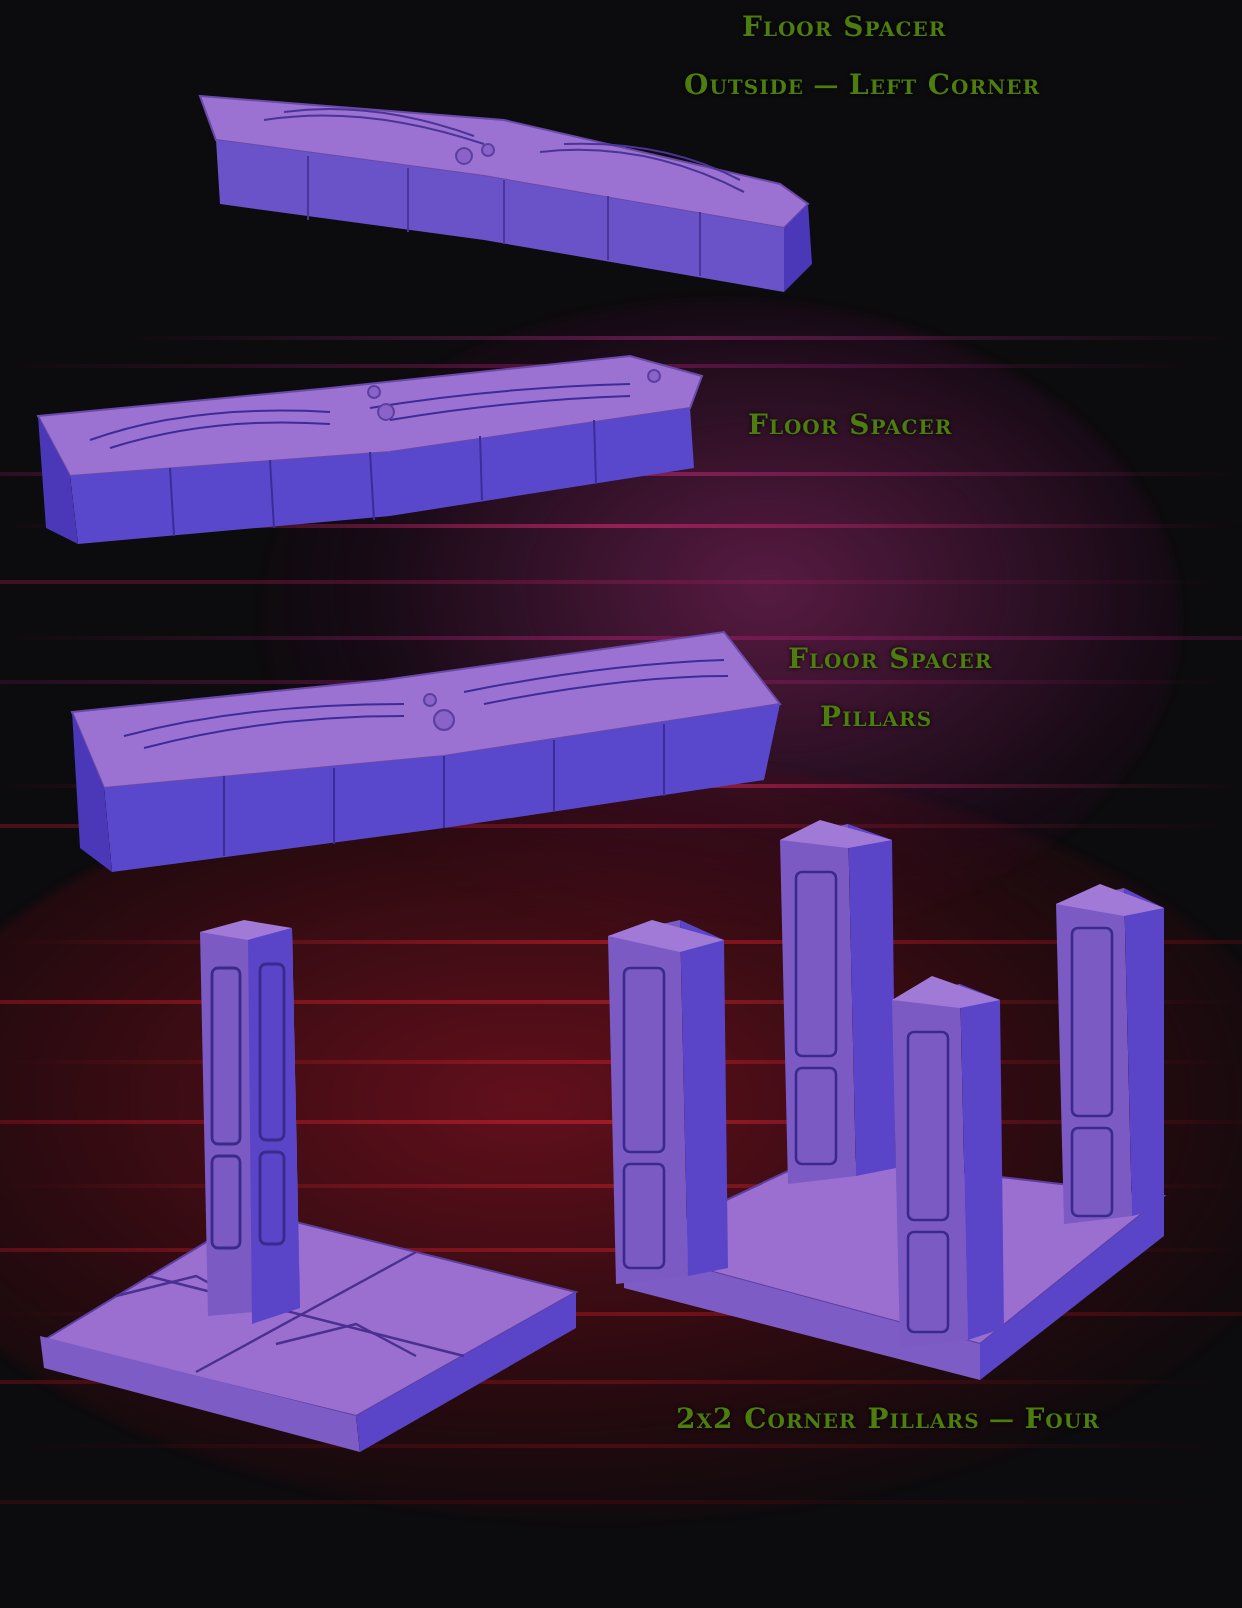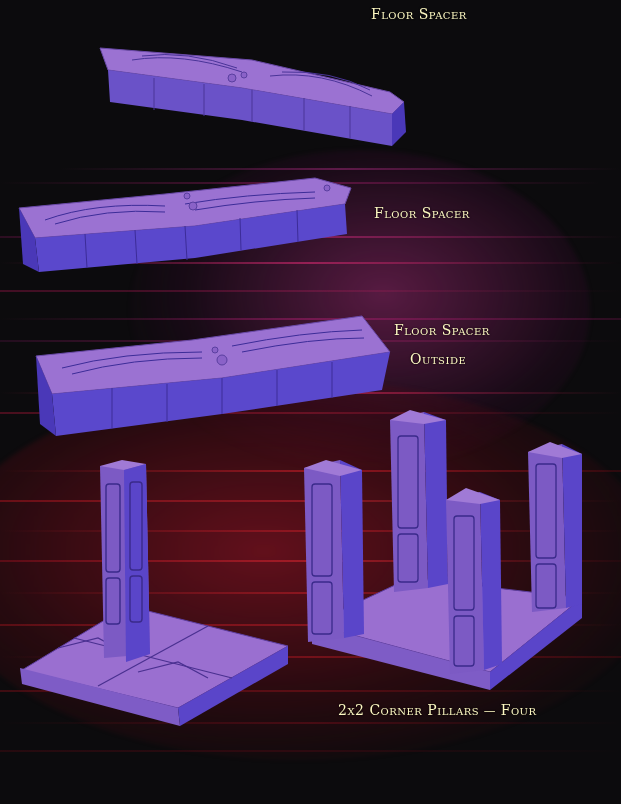--- a/index.html
+++ b/index.html
@@ -1,20 +1,20 @@
 <!DOCTYPE html>
 <html><head>
 <meta charset="utf-8">
 <style>
   html,body{margin:0;padding:0;background:#0b0a0c;}
   #stage{position:relative;width:621px;height:804px;overflow:hidden;background:#0c0b0d;font-family:"DejaVu Serif",serif;}
   .glow{position:absolute;border-radius:50%;filter:blur(2px);}
   .streaks{position:absolute;left:0;right:0;}
   .streak{position:absolute;left:0;height:2px;}
-  .label{position:absolute;color:#fef9c3;font-weight:normal;font-variant:small-caps;letter-spacing:0.5px;white-space:nowrap;text-shadow:0 0 2px #000;}
+  .label{position:absolute;color:#4d7c0f;font-weight:bold;font-variant:small-caps;letter-spacing:0.5px;white-space:nowrap;text-shadow:0 0 2px #000;}
   .label.sm{font-size:14px;}
   .label.lg{font-size:14px;}
   svg{position:absolute;overflow:visible;}
 </style>
 </head>
 <body>
 
 <div id="stage">
 
   <div class="glow" style="left:130px;top:150px;width:460px;height:320px;background:radial-gradient(ellipse at 55% 45%, rgba(150,40,110,0.55), rgba(60,10,50,0.25) 55%, rgba(0,0,0,0) 75%);"></div>
@@ -147,20 +147,21 @@
       <rect x="98" y="28" width="20" height="92" rx="3"></rect>
         <rect x="98" y="126" width="20" height="48" rx="3"></rect>
       <rect x="236" y="56" width="20" height="94" rx="3"></rect>
         <rect x="236" y="156" width="20" height="44" rx="3"></rect>
       <rect x="154" y="108" width="20" height="94" rx="3"></rect>
         <rect x="154" y="208" width="20" height="50" rx="3"></rect>
     </g>
   </svg>
 
   <div class="label sm" style="left:371px;top:6px;">Floor Spacer</div>
+  <div class="label sm" style="left:342px;top:35px;">Outside ⏤ Left Corner</div>
 
   <div class="label sm" style="left:374px;top:205px;">Floor Spacer</div>
 
   <div class="label sm" style="left:394px;top:322px;">Floor Spacer</div>
-  <div class="label sm" style="left:410px;top:351px;">Outside</div>
+  <div class="label sm" style="left:410px;top:351px;">Pillars</div>
 
   <div class="label lg" style="left:338px;top:702px;">2x2 Corner Pillars ⏤ Four</div>
 </div>
 
 </body></html>

